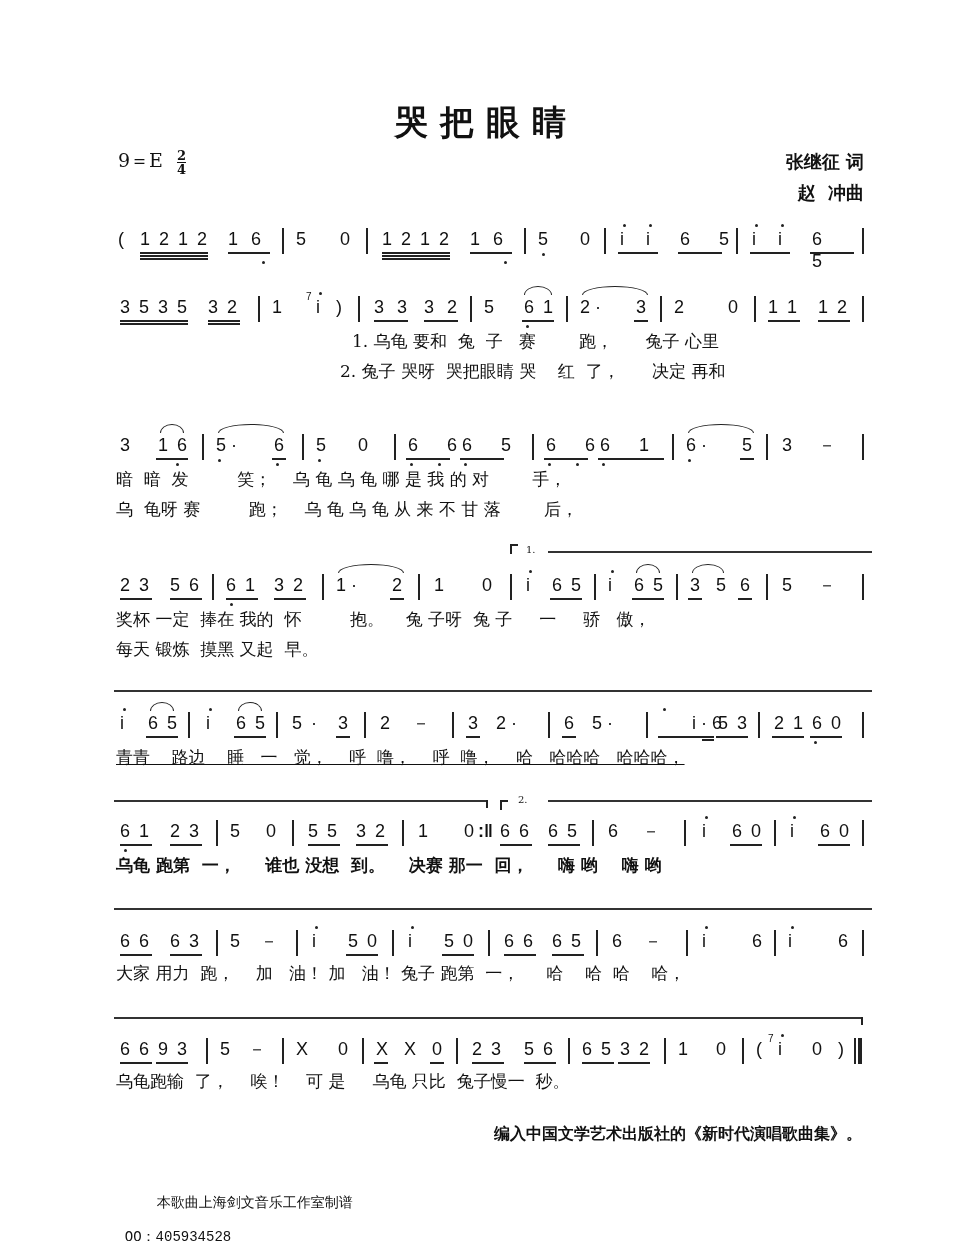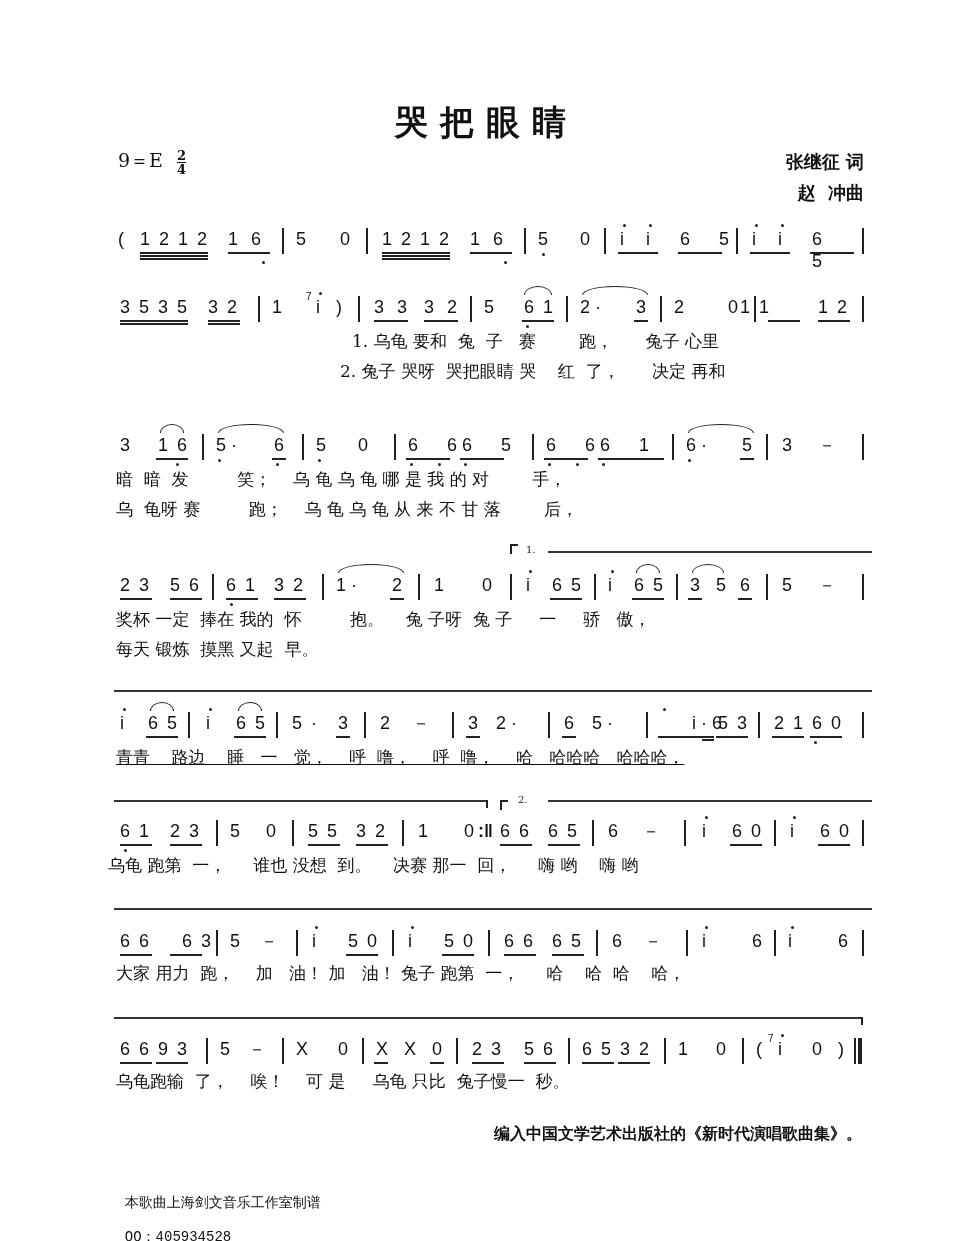--- a/index.html
+++ b/index.html
@@ -107,21 +107,21 @@
   <div class="slur" style="left:412px;width:26px;"></div>
   <div class="bar" style="left:454px;"></div>
   <span class="note" style="left:468px;">2 ·</span>
   <span class="note" style="left:524px;">3</span>
   <div class="ul1" style="left:522px;width:14px;"></div>
   <div class="slur" style="left:470px;width:64px;"></div>
   <div class="bar" style="left:548px;"></div>
   <span class="note" style="left:562px;">2</span>
   <span class="note" style="left:616px;">0</span>
   <div class="bar" style="left:642px;"></div>
-  <span class="note" style="left:628px;letter-spacing:2px;">1 1</span>
+  <span class="note" style="left:656px;letter-spacing:2px;">1 1</span>
   <div class="ul1" style="left:656px;width:32px;"></div>
   <span class="note" style="left:706px;letter-spacing:2px;">1 2</span>
   <div class="ul1" style="left:706px;width:32px;"></div>
   <div class="bar" style="left:750px;"></div>
 </div>
 <div class="abs lyr" style="left:352px;top:330px;">1. 乌龟 要和  兔  子   赛        跑，      兔子 心里</div>
 <div class="abs lyr" style="left:340px;top:360px;">2. 兔子 哭呀  哭把眼睛 哭    红  了，      决定 再和</div>
 
 <div class="abs row" style="top:434px;">
   <span class="note" style="left:8px;">3</span>
@@ -300,27 +300,27 @@
     <div class="dott" style="left:593px;"></div>
   <span class="note" style="left:620px;letter-spacing:2px;">6 0</span>
   <div class="ul1" style="left:618px;width:32px;"></div>
   <div class="bar" style="left:662px;"></div>
   <span class="note" style="left:678px;">i</span>
     <div class="dott" style="left:681px;"></div>
   <span class="note" style="left:708px;letter-spacing:2px;">6 0</span>
   <div class="ul1" style="left:706px;width:32px;"></div>
   <div class="bar" style="left:750px;"></div>
 </div>
-<div class="abs lyr" style="left:108px;top:854px;">乌龟 跑第  一，     谁也 没想  到。    决赛 那一  回，     嗨 哟    嗨 哟</div>
+<div class="abs lyr" style="left:116px;top:854px;font-weight:bold;">乌龟 跑第  一，     谁也 没想  到。    决赛 那一  回，     嗨 哟    嗨 哟</div>
 
 <div class="abs rule" style="left:114px;top:908px;width:758px;"></div>
 <div class="abs row" style="top:930px;">
   <span class="note" style="left:8px;letter-spacing:2px;">6 6</span>
   <div class="ul1" style="left:8px;width:32px;"></div>
-  <span class="note" style="left:70px;letter-spacing:2px;">6 3</span>
+  <span class="note" style="left:58px;letter-spacing:2px;">6 3</span>
   <div class="ul1" style="left:58px;width:32px;"></div>
   <div class="bar" style="left:104px;"></div>
   <span class="note" style="left:118px;">5</span>
   <span class="note" style="left:148px;">－</span>
   <div class="bar" style="left:184px;"></div>
   <span class="note" style="left:200px;">i</span>
     <div class="dott" style="left:203px;"></div>
   <span class="note" style="left:236px;letter-spacing:2px;">5 0</span>
   <div class="ul1" style="left:234px;width:32px;"></div>
   <div class="bar" style="left:280px;"></div>
@@ -385,20 +385,20 @@
     <div class="dott" style="left:669px;"></div>
   <span class="note" style="left:700px;">0</span>
   <span class="note" style="left:726px;">)</span>
   <div class="bar" style="left:742px;"></div>
   <div class="bar" style="left:746px;width:3.5px;"></div>
 </div>
 <div class="abs lyr" style="left:116px;top:1070px;">乌龟跑输  了，    唉！    可 是     乌龟 只比  兔子慢一  秒。</div>
 
 <div class="abs pub">编入中国文学艺术出版社的《新时代演唱歌曲集》。</div>
 <div class="abs footer">
-  <span style="font-family:'DejaVu Sans',sans-serif;">本歌曲上海剑文音乐工作室制谱</span>
+  <span style="font-family:'DejaVu Sans',sans-serif;margin-left:32px;">本歌曲上海剑文音乐工作室制谱</span>
   <span style="display:inline-block;width:22px;"></span>
   <span>QQ：405934528</span>
   <span style="display:inline-block;width:22px;"></span>
   
   <span style="display:inline-block;width:22px;"></span>
   
 </div>
 
 </body></html>

